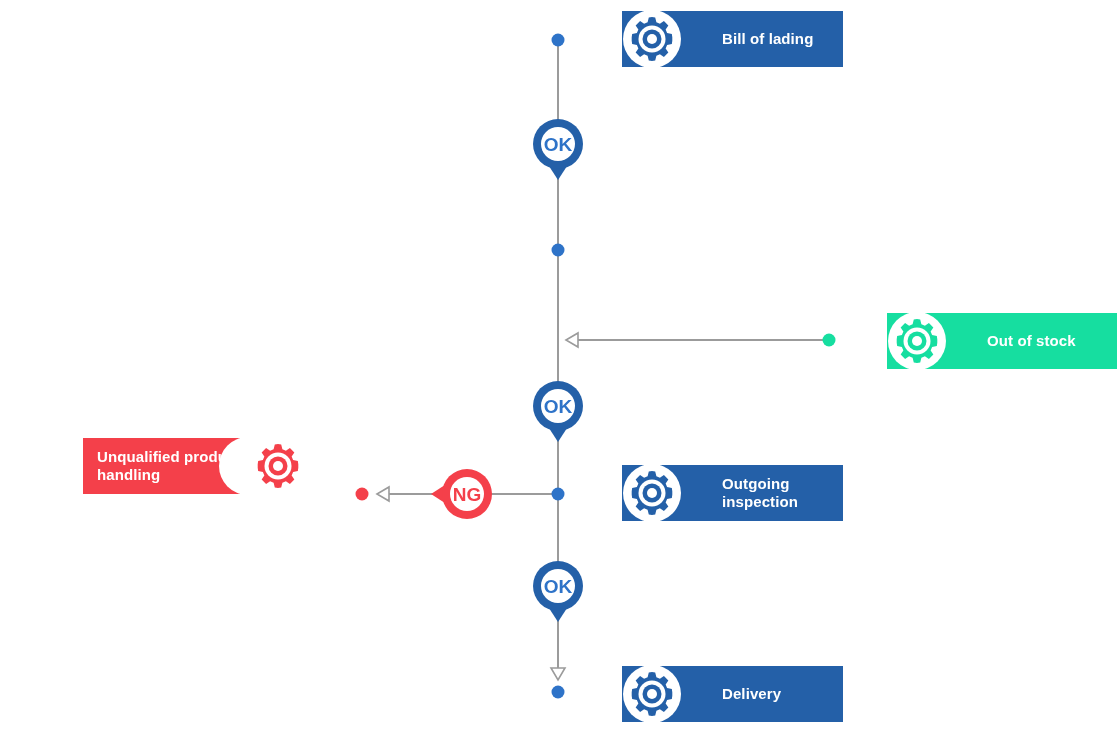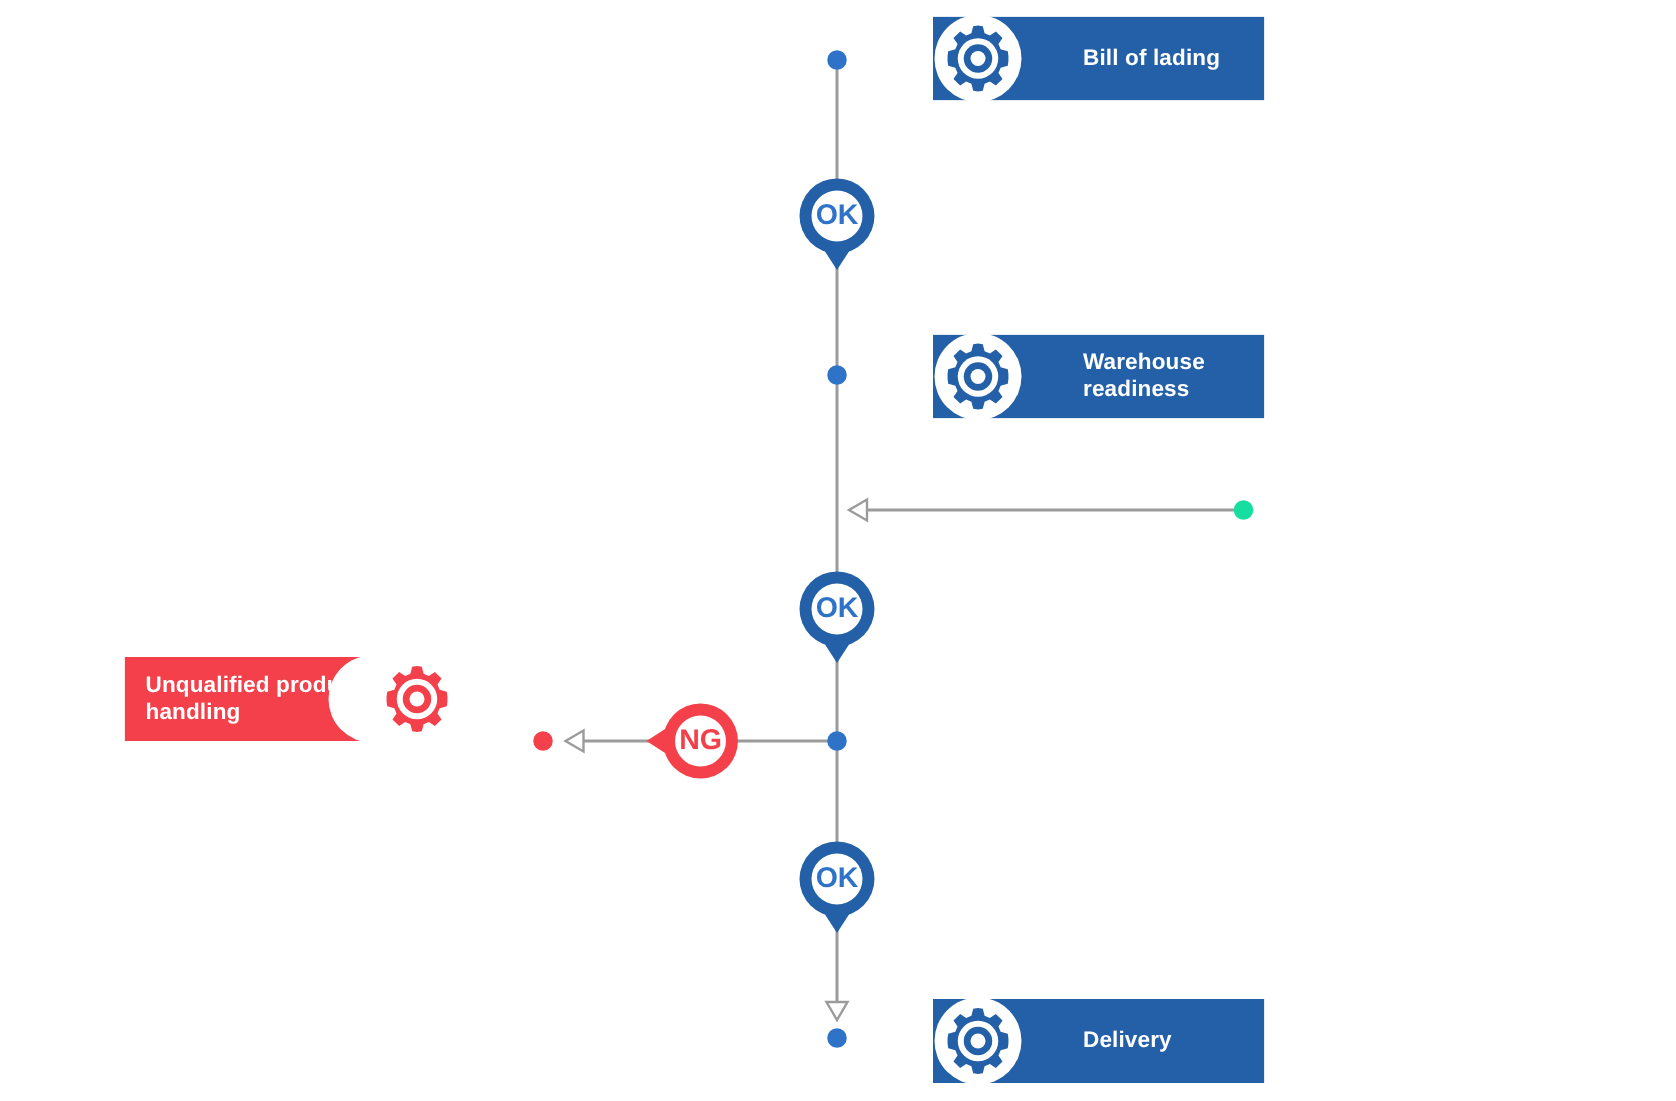--- a/index.html
+++ b/index.html
@@ -144,40 +144,45 @@
                  L8.15,23.1 L12.9,21.9 L14.35,18.4 L11.65,14.4 L16.1,9.95 L20.1,12.65
                  L23.6,11.2 L24.8,6.45 Z"></path>
       </g>
       <circle cx="28" cy="28" r="13.5" fill="#ffffff"></circle>
       <circle cx="28" cy="28" r="9.5" fill="#2460A8"></circle>
       <circle cx="28" cy="28" r="5" fill="#ffffff"></circle>
     </svg>
     <span class="bar-label">Bill of lading</span>
   </div>
 
-  <div class="bar variant-left" style="left:622px; top:223px; width:221px;">
-    <svg class="bar-body" viewBox="0 0 221 56" preserveAspectRatio="none">
-      <path d="M0,0 H221 V56 H0 Z" fill="#2460A8" mask="url(#notch-left-221)"></path>
-    </svg>
-    <svg class="bar-gear" viewBox="0 0 56 56">
-      <path fill="#2460A8" d="M28,6 L31.2,6.45 L32.4,11.2 L35.9,12.65 L39.9,9.95 L44.35,14.4
-               L41.65,18.4 L43.1,21.9 L47.85,23.1 L48.3,26.3 L48.3,29.7 L47.85,32.9
-               L43.1,34.1 L41.65,37.6 L44.35,41.6 L39.9,46.05 L35.9,43.35 L32.4,44.8
-               L31.2,49.55 L28,50 L24.8,49.55 L23.6,44.8 L20.1,43.35 L16.1,46.05
-               L11.65,41.6 L14.35,37.6 L12.9,34.1 L8.15,32.9 L7.7,29.7 L7.7,26.3
-               L8.15,23.1 L12.9,21.9 L14.35,18.4 L11.65,14.4 L16.1,9.95 L20.1,12.65
-               L23.6,11.2 L24.8,6.45 Z"></path>
-      <circle cx="28" cy="28" r="13.5" fill="#ffffff"></circle>
-      <circle cx="28" cy="28" r="9.5" fill="#2460A8"></circle>
-      <circle cx="28" cy="28" r="5" fill="#ffffff"></circle>
-    </svg>
-    <span class="bar-label">Warehouse
-readiness</span>
-  </div>
-
+
+  <div class="bar variant-left" style="left:887px; top:313px; width:230px;">
+    <svg class="bar-body" viewBox="0 0 230 56" preserveAspectRatio="none">
+      <defs>
+        <mask id="notch-left-230">
+          <rect x="0" y="0" width="230" height="56" fill="#fff"></rect>
+          <circle cx="30" cy="28" r="29" fill="#000"></circle>
+        </mask>
+      </defs>
+      <path d="M0,0 H230 V56 H0 Z" fill="#16DEA0" mask="url(#notch-left-230)"></path>
+    </svg>
+    <svg class="bar-gear" viewBox="0 0 56 56">
+      <path fill="#16DEA0" d="M28,6 L31.2,6.45 L32.4,11.2 L35.9,12.65 L39.9,9.95 L44.35,14.4
+               L41.65,18.4 L43.1,21.9 L47.85,23.1 L48.3,26.3 L48.3,29.7 L47.85,32.9
+               L43.1,34.1 L41.65,37.6 L44.35,41.6 L39.9,46.05 L35.9,43.35 L32.4,44.8
+               L31.2,49.55 L28,50 L24.8,49.55 L23.6,44.8 L20.1,43.35 L16.1,46.05
+               L11.65,41.6 L14.35,37.6 L12.9,34.1 L8.15,32.9 L7.7,29.7 L7.7,26.3
+               L8.15,23.1 L12.9,21.9 L14.35,18.4 L11.65,14.4 L16.1,9.95 L20.1,12.65
+               L23.6,11.2 L24.8,6.45 Z"></path>
+      <circle cx="28" cy="28" r="13.5" fill="#ffffff"></circle>
+      <circle cx="28" cy="28" r="9.5" fill="#16DEA0"></circle>
+      <circle cx="28" cy="28" r="5" fill="#ffffff"></circle>
+    </svg>
+    <span class="bar-label">Out of stock</span>
+  </div>
 
   <div class="bar variant-right" style="left:83px; top:438px; width:165px;">
     <svg class="bar-body" viewBox="0 0 165 56" preserveAspectRatio="none">
       <defs>
         <mask id="notch-right-165">
           <rect x="0" y="0" width="165" height="56" fill="#fff"></rect>
           <circle cx="165" cy="28" r="29" fill="#000"></circle>
         </mask>
       </defs>
       <path d="M0,0 H165 V56 H0 Z" fill="#F4404A" mask="url(#notch-right-165)"></path>
@@ -191,20 +196,39 @@
                L8.15,23.1 L12.9,21.9 L14.35,18.4 L11.65,14.4 L16.1,9.95 L20.1,12.65
                L23.6,11.2 L24.8,6.45 Z"></path>
       <circle cx="28" cy="28" r="13.5" fill="#ffffff"></circle>
       <circle cx="28" cy="28" r="9.5" fill="#F4404A"></circle>
       <circle cx="28" cy="28" r="5" fill="#ffffff"></circle>
     </svg>
     <span class="bar-label">Unqualified product
 handling</span>
   </div>
 
+  <div class="bar variant-left" style="left:622px; top:465px; width:221px;">
+    <svg class="bar-body" viewBox="0 0 221 56" preserveAspectRatio="none">
+      <path d="M0,0 H221 V56 H0 Z" fill="#2460A8" mask="url(#notch-left-221)"></path>
+    </svg>
+    <svg class="bar-gear" viewBox="0 0 56 56">
+      <path fill="#2460A8" d="M28,6 L31.2,6.45 L32.4,11.2 L35.9,12.65 L39.9,9.95 L44.35,14.4
+               L41.65,18.4 L43.1,21.9 L47.85,23.1 L48.3,26.3 L48.3,29.7 L47.85,32.9
+               L43.1,34.1 L41.65,37.6 L44.35,41.6 L39.9,46.05 L35.9,43.35 L32.4,44.8
+               L31.2,49.55 L28,50 L24.8,49.55 L23.6,44.8 L20.1,43.35 L16.1,46.05
+               L11.65,41.6 L14.35,37.6 L12.9,34.1 L8.15,32.9 L7.7,29.7 L7.7,26.3
+               L8.15,23.1 L12.9,21.9 L14.35,18.4 L11.65,14.4 L16.1,9.95 L20.1,12.65
+               L23.6,11.2 L24.8,6.45 Z"></path>
+      <circle cx="28" cy="28" r="13.5" fill="#ffffff"></circle>
+      <circle cx="28" cy="28" r="9.5" fill="#2460A8"></circle>
+      <circle cx="28" cy="28" r="5" fill="#ffffff"></circle>
+    </svg>
+    <span class="bar-label">Outgoing
+inspection</span>
+  </div>
 
   <div class="bar variant-left" style="left:622px; top:666px; width:221px;text-align:center;">
     <svg class="bar-body" viewBox="0 0 221 56" preserveAspectRatio="none">
       <path d="M0,0 H221 V56 H0 Z" fill="#2460A8" mask="url(#notch-left-221)"></path>
     </svg>
     <svg class="bar-gear" viewBox="0 0 56 56">
       <path fill="#2460A8" d="M28,6 L31.2,6.45 L32.4,11.2 L35.9,12.65 L39.9,9.95 L44.35,14.4
                L41.65,18.4 L43.1,21.9 L47.85,23.1 L48.3,26.3 L48.3,29.7 L47.85,32.9
                L43.1,34.1 L41.65,37.6 L44.35,41.6 L39.9,46.05 L35.9,43.35 L32.4,44.8
                L31.2,49.55 L28,50 L24.8,49.55 L23.6,44.8 L20.1,43.35 L16.1,46.05

